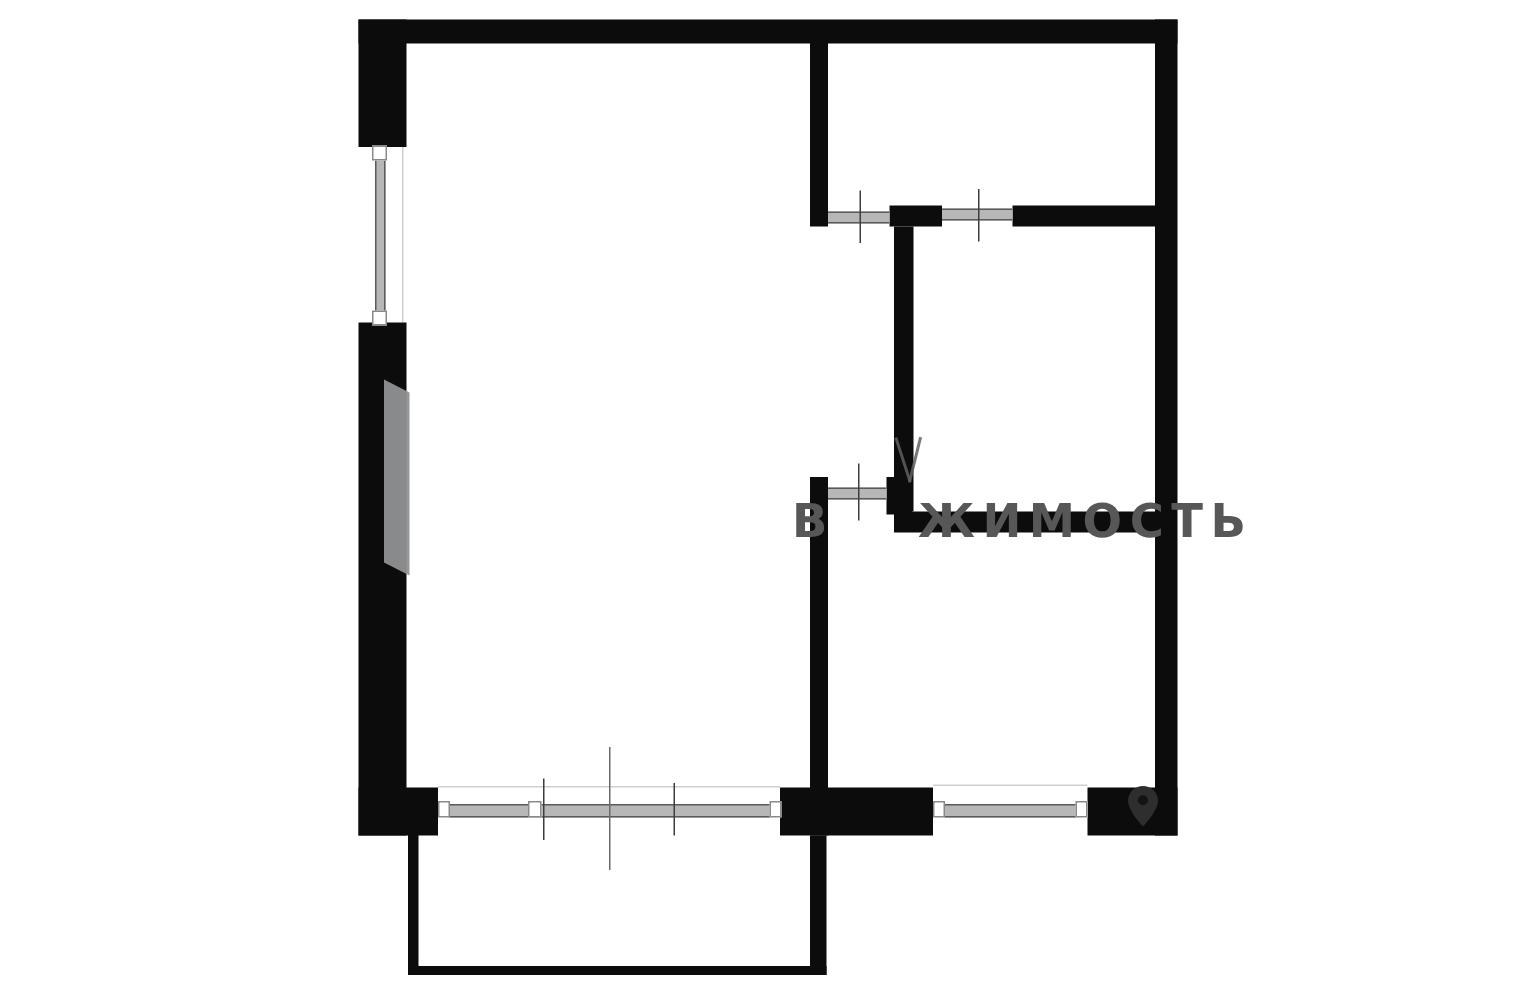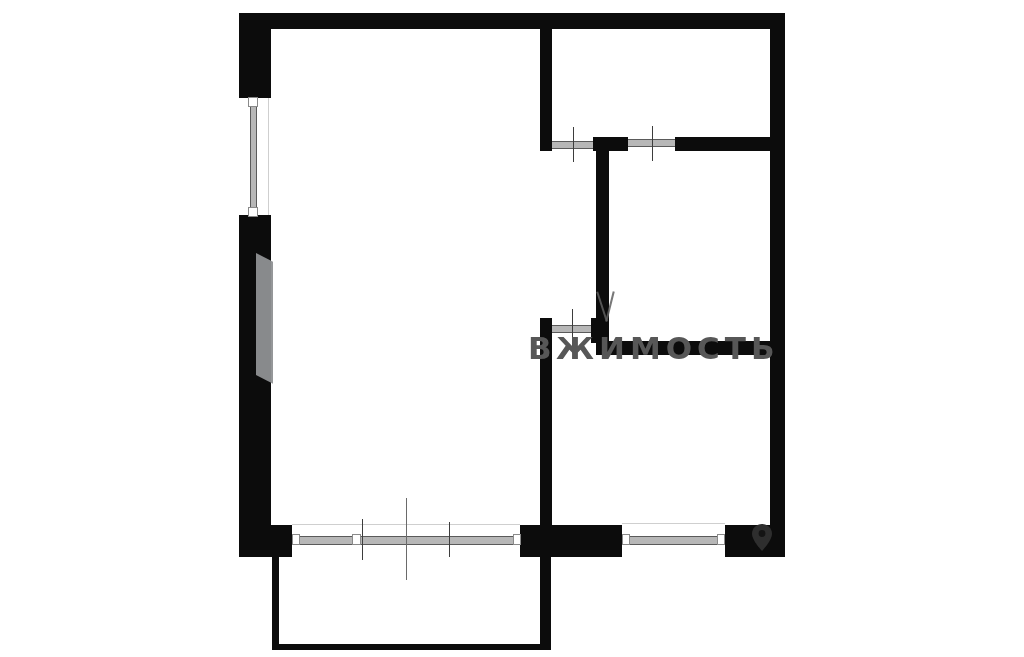--- a/index.html
+++ b/index.html
@@ -74,21 +74,21 @@
       <div class="abs tick" style="left: 573px; top: 127px; width: 1px; height: 35px;"></div>
       <div class="abs tick" style="left: 652px; top: 126px; width: 1px; height: 35px;"></div>
       <div class="abs tick" style="left: 572px; top: 309px; width: 1px; height: 38px;"></div>
       <div class="abs tick" style="left: 362px; top: 519px; width: 1px; height: 41px;"></div>
       <div class="abs tick" style="left: 449px; top: 522px; width: 1px; height: 35px;"></div>
       <div class="abs measure" style="left: 406px; top: 498px; width: 1px; height: 82px;"></div>
     </div>
 
   <span class="wm-text" style="left:528px;top:333px;">В</span>
 
-  <span class="wm-text" style="left:556px;top:333px;">ЖИМОСТЬ</span>
+  <span class="wm-text" style="left:612px;top:333px;">ЖИМОСТЬ</span>
 
   <div class="pin-wrap" style="left:752px;top:524px;width:20px;height:27px;">
     <svg width="20" height="27" viewBox="0 0 20 27">
       <path d="M10 0 C4.5 0 0 4.4 0 9.8 C0 16.6 10 27 10 27 C10 27 20 16.6 20 9.8 C20 4.4 15.5 0 10 0 Z" fill="#2e2e2e"></path>
       <circle cx="10" cy="9.5" r="3.4" fill="#141414"></circle>
     </svg>
   </div>
 </div>
 
 </body></html>

